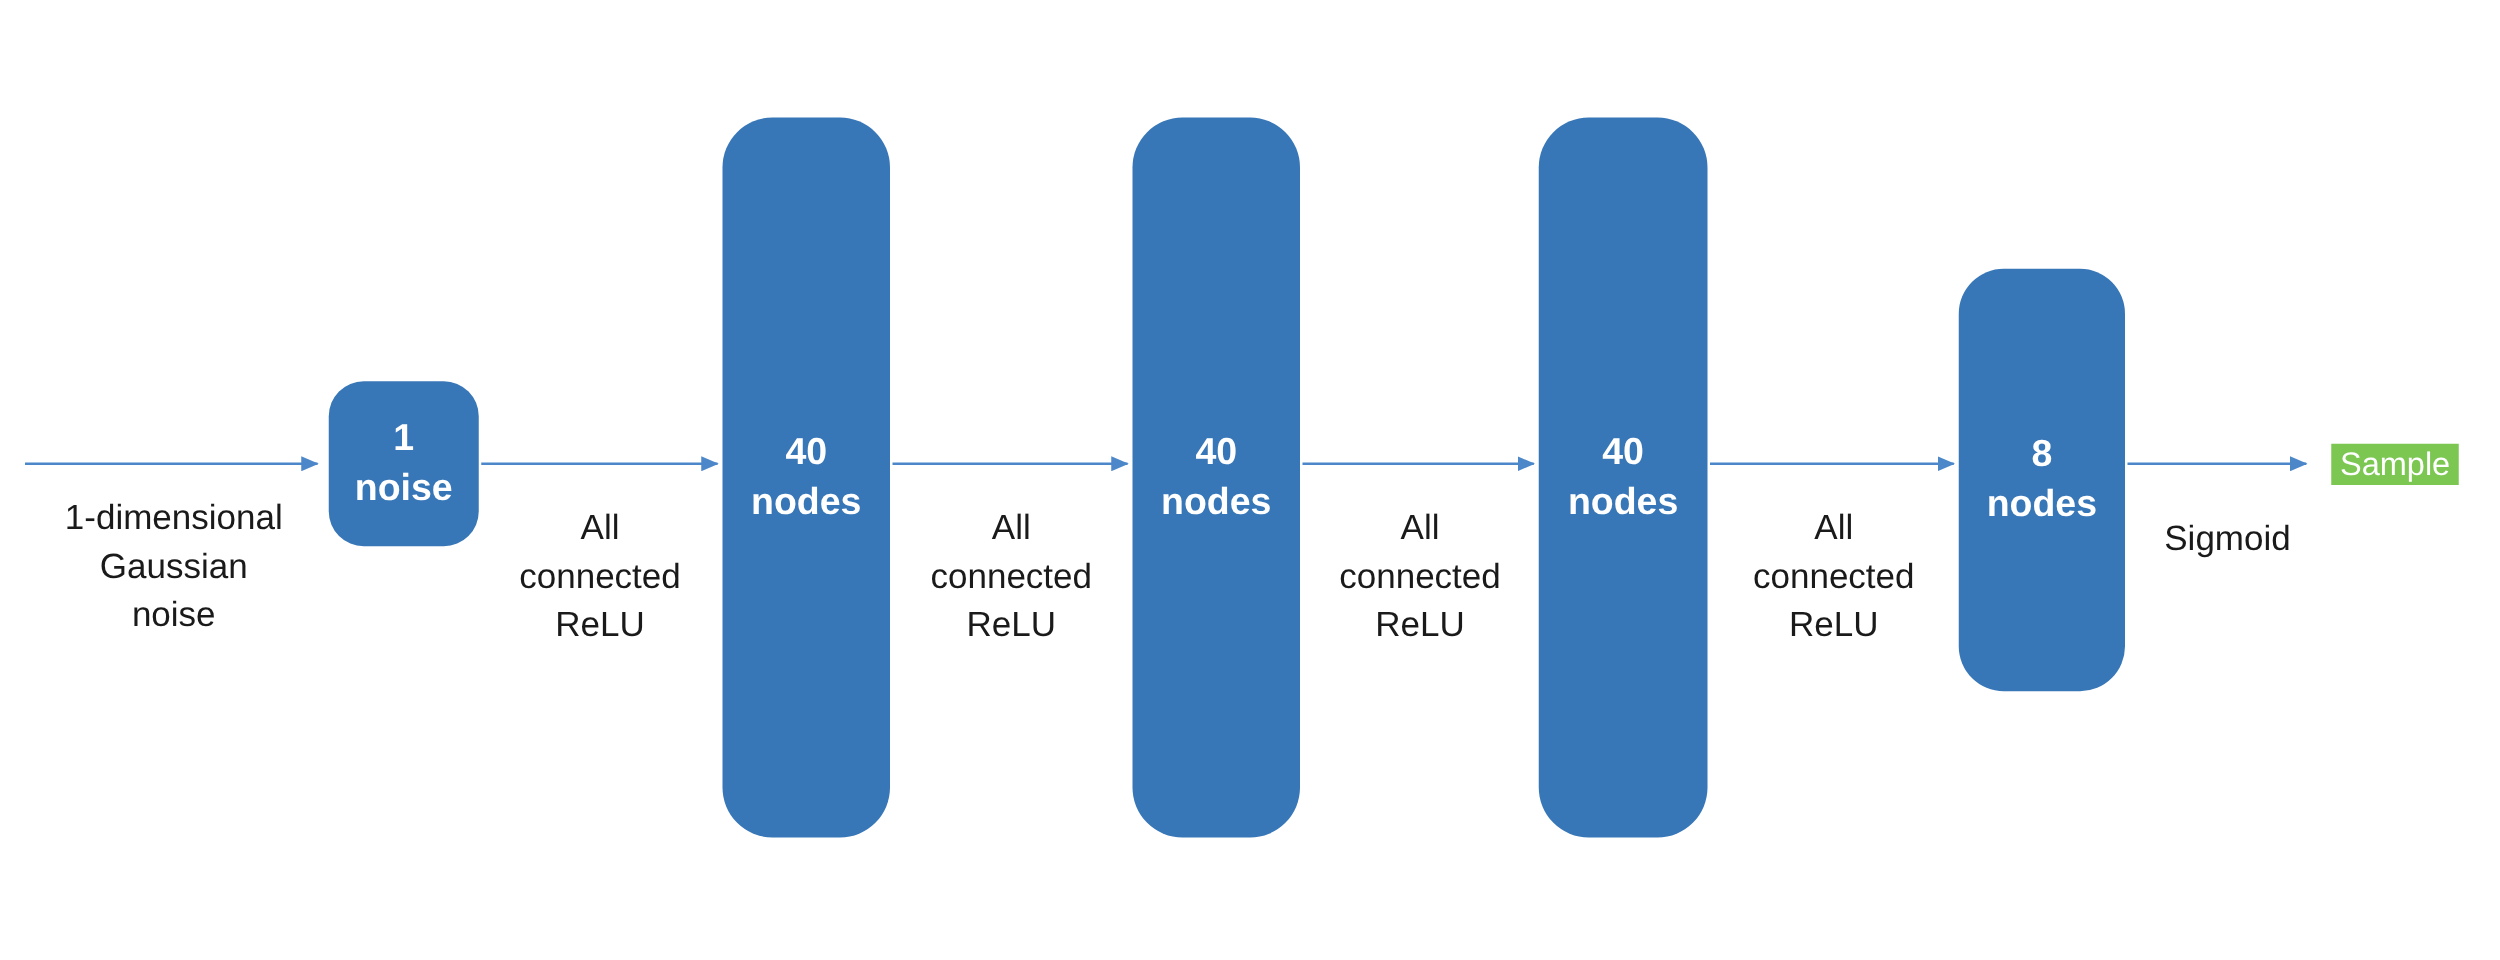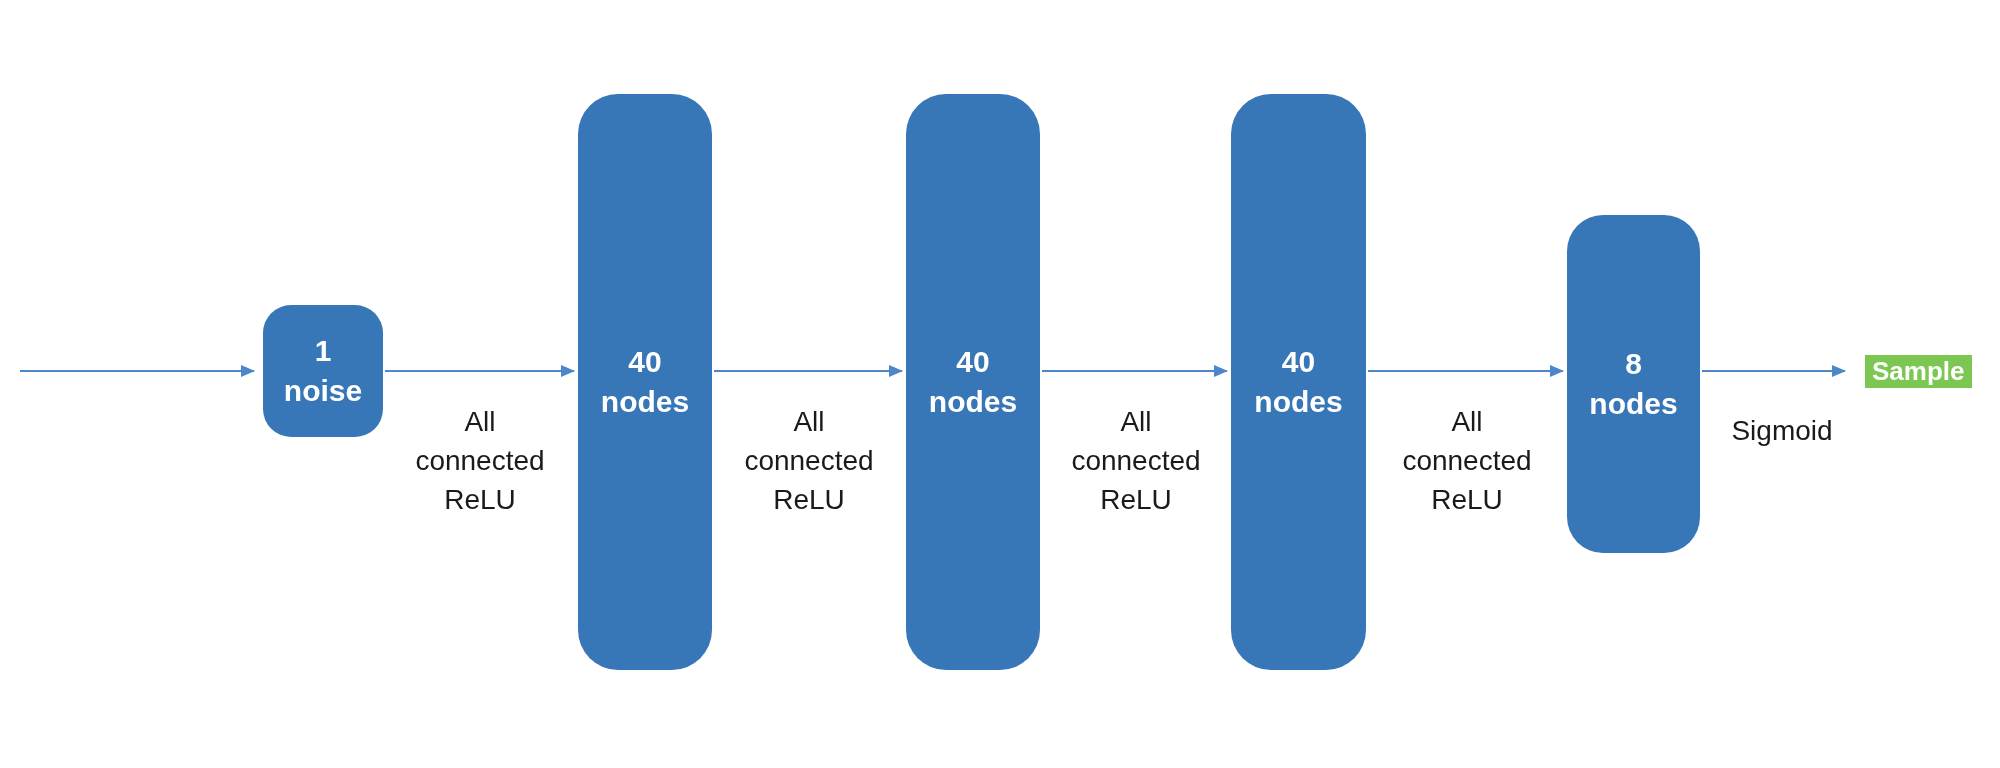--- a/index.html
+++ b/index.html
@@ -47,21 +47,21 @@
   .cap-conn3  {left:1136px;top:402px;}
   .cap-conn4  {left:1467px;top:402px;}
   .cap-sigmoid{left:1782px;top:411px;}
   .sample-badge{
     position:absolute;
     left:1865px;top:355px;
     height:33px;line-height:33px;
     padding:0 7px;
     background:var(--sample-fill);
     color:var(--box-text);
-    font-size:26px;font-weight:700;
+    font-size:26px;font-weight:400;
     text-align:center;
   }
 </style>
 </head>
 <body>
 
 <div class="stage">
 
   <svg class="arrows" width="2000" height="768" viewBox="0 0 2000 768" xmlns="http://www.w3.org/2000/svg">
     <defs>
@@ -95,20 +95,23 @@
   <div class="layer-box box-hidden3">
     <span>40</span>
     <span>nodes</span>
   </div>
 
   <div class="layer-box box-output">
     <span>8</span>
     <span>nodes</span>
   </div>
 
+  <div class="caption cap-input">1-dimensional
+Gaussian
+noise</div>
 
   <div class="caption cap-conn1">All
 connected
 ReLU</div>
 
   <div class="caption cap-conn2">All
 connected
 ReLU</div>
 
   <div class="caption cap-conn3">All

